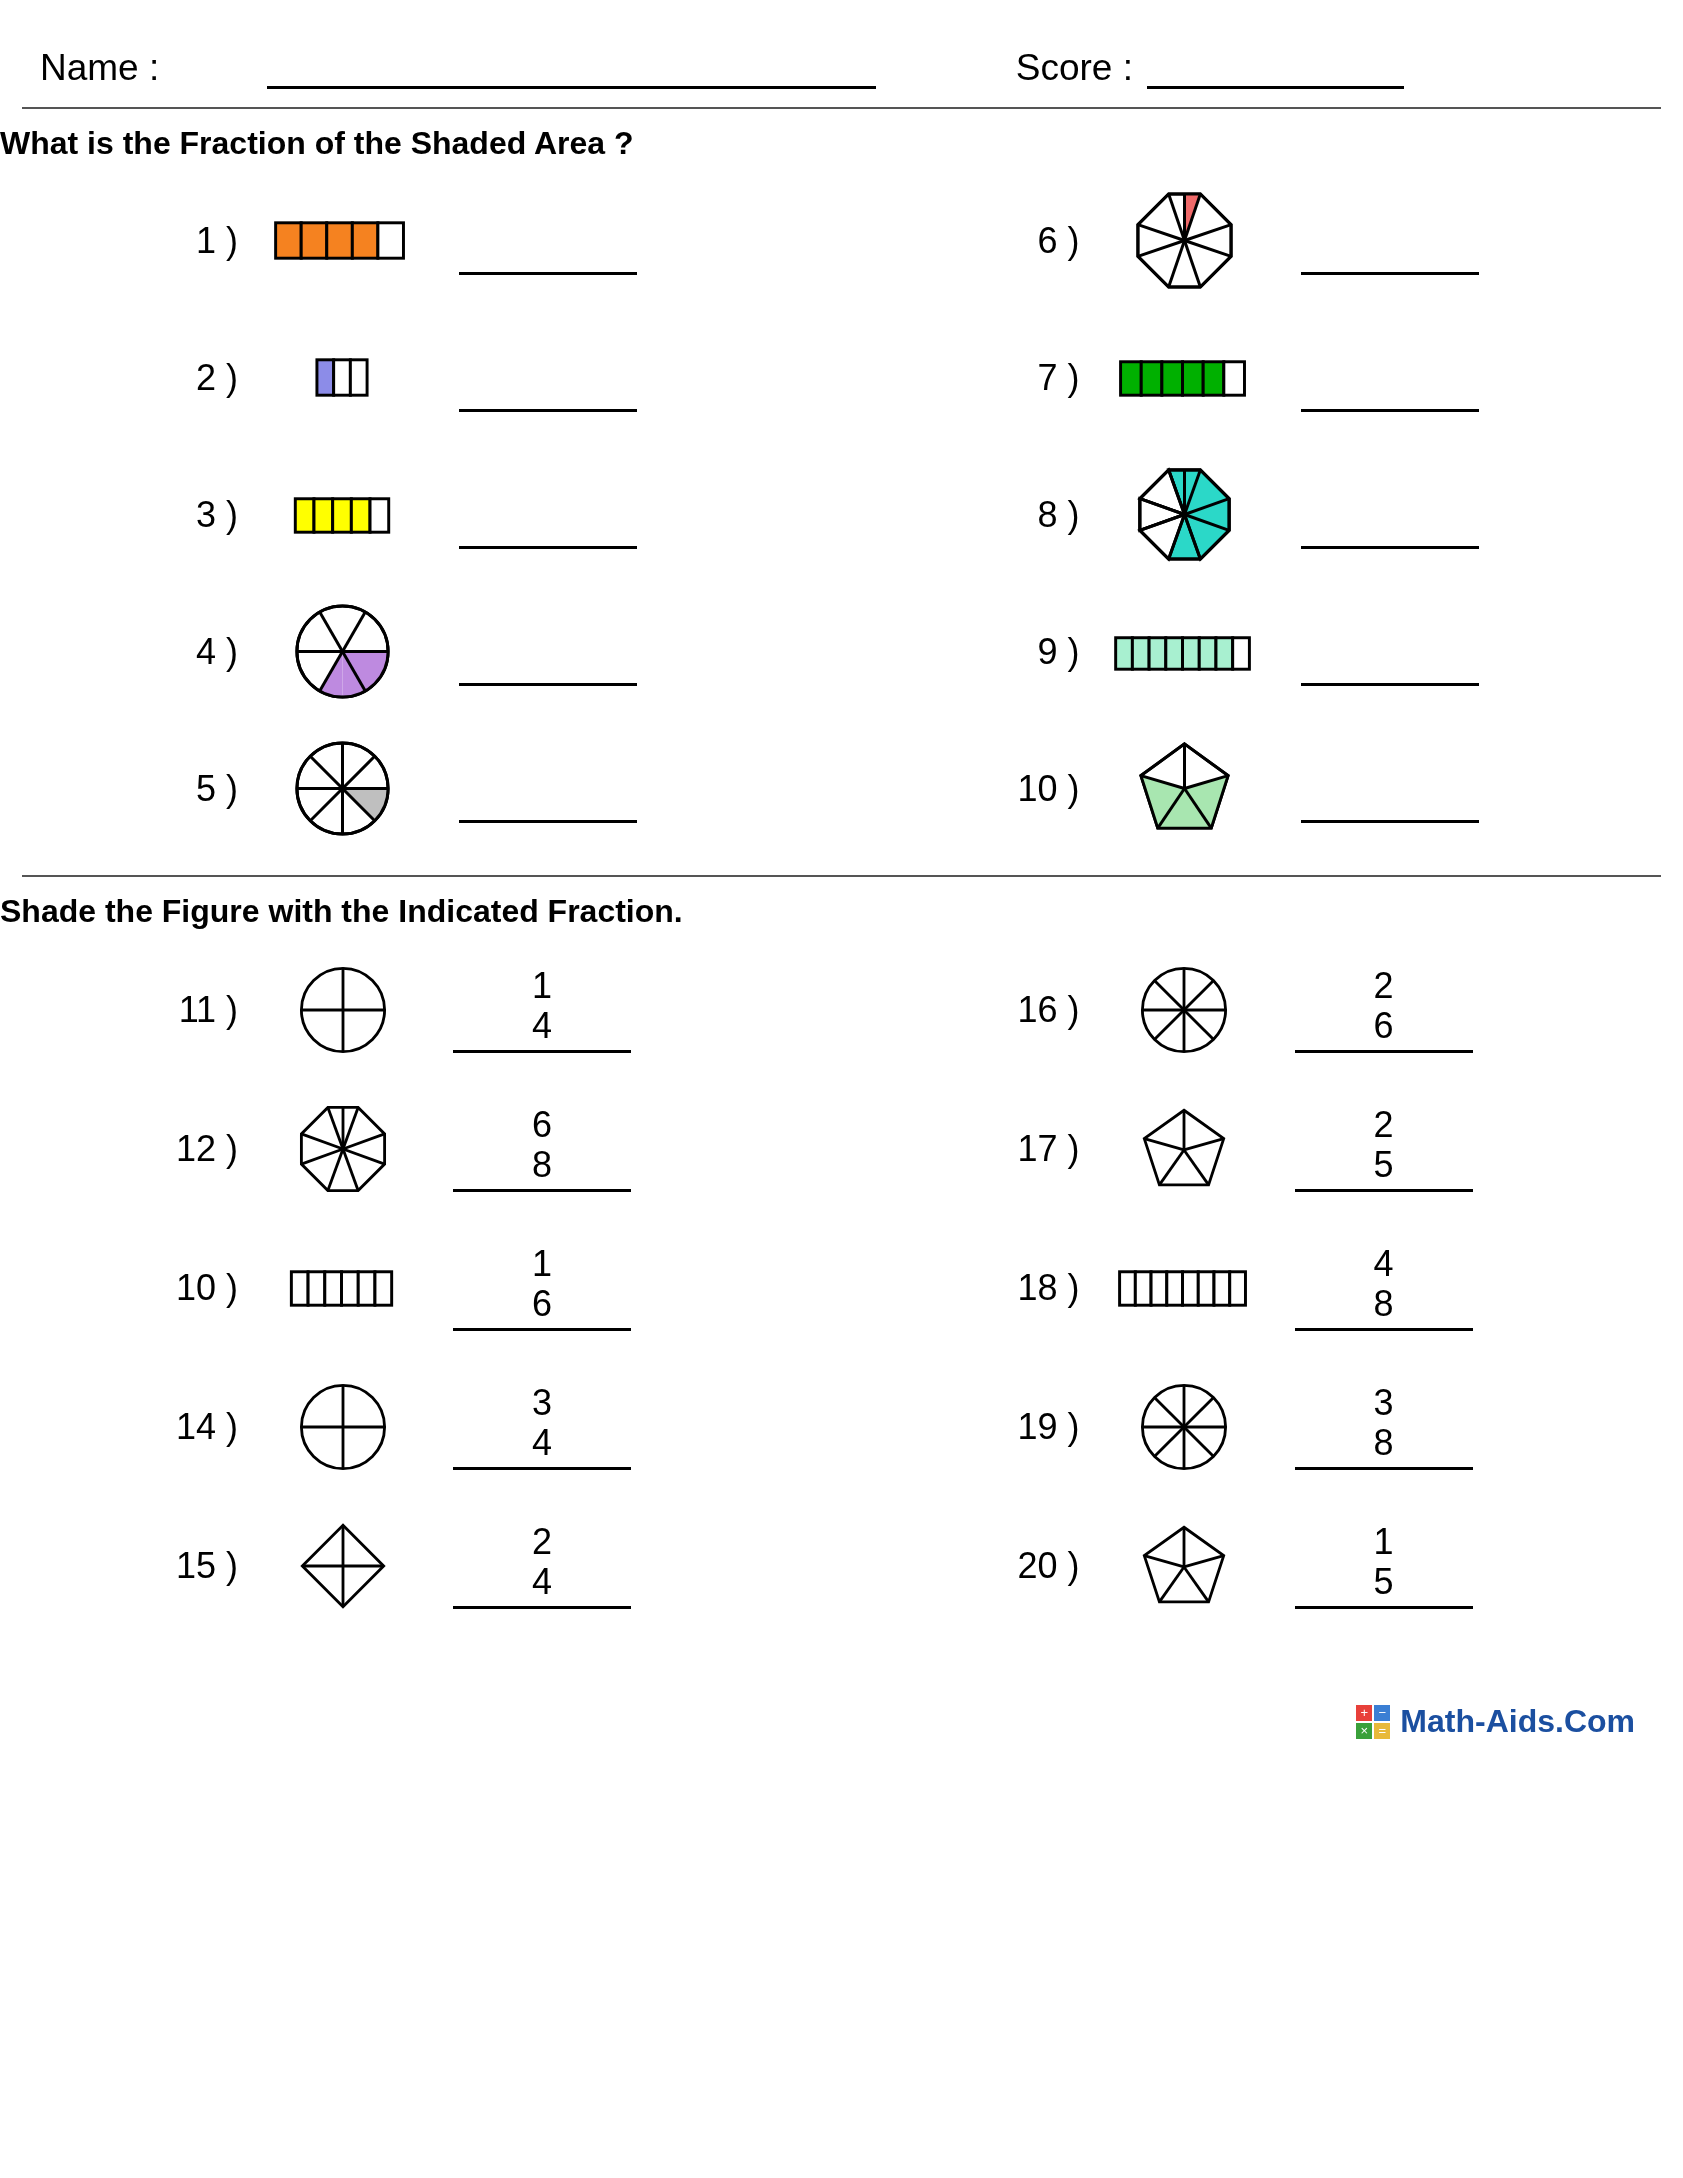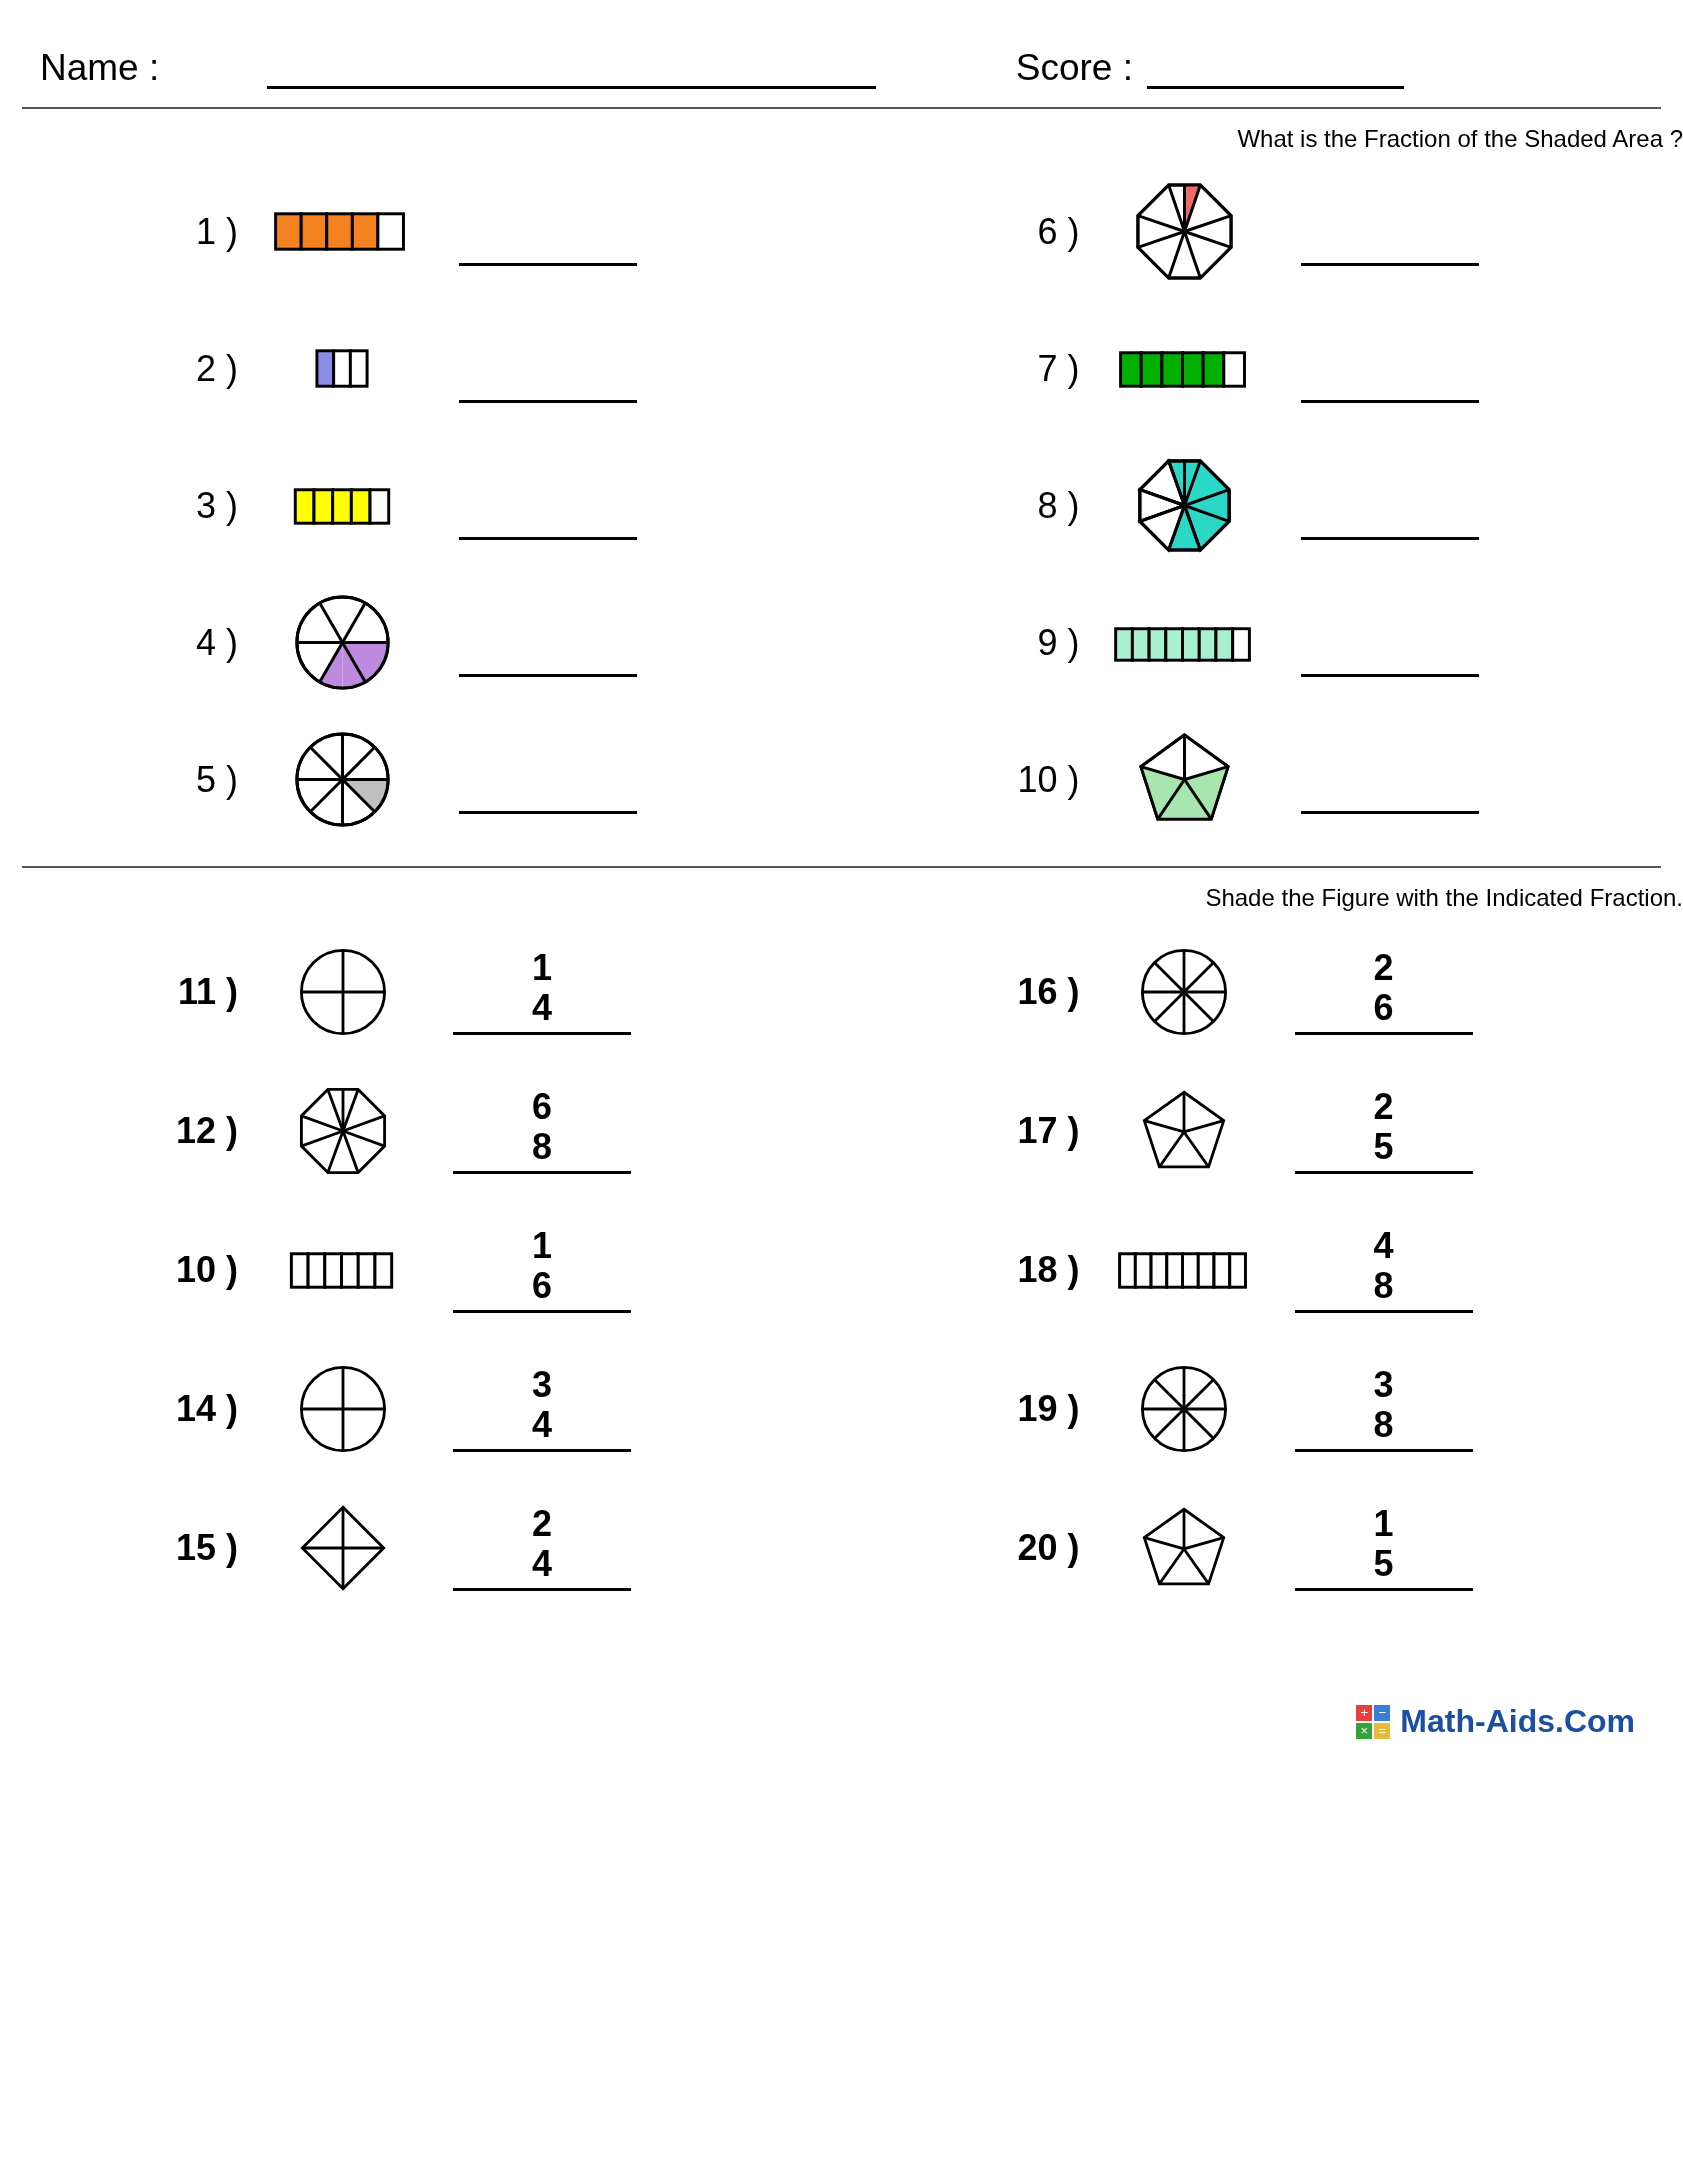--- a/index.html
+++ b/index.html
@@ -17,21 +17,21 @@
   .header { padding: 28px 40px 0 40px; }
   .hdr-row { display:flex; align-items:flex-end; height:61px; }
   .hdr-label { font-size:37px; width:213px; }
   .hdr-line { border-bottom:3px solid #000; height:44px; }
   .hdr-line.long { width:609px; margin-left:14px; }
   .hdr-line.short { width:257px; margin-left:14px; }
   .hdr-label2 { font-size:37px; width:188px; text-align:right; margin-left:69px; }
 
   .rule { border-top:2px solid #555; margin:18px 22px 0 22px; }
 
-  .section-title { text-align:right; font-size:24px; margin:16px 0 10px 0; }
+  .section-title { text-align:left; font-size:32px; margin:16px 0 10px 0;font-weight:bold; }
 
   
   .grid { display:grid; grid-template-columns: 1fr 1fr; }
   .prob {
     display:flex; align-items:center;
     height:137px;
     padding-left:129px;
     box-sizing:border-box;
   }
   .prob .num { font-size:36px; width:109px; text-align:right; padding-right:18px; }
@@ -40,21 +40,21 @@
     width:178px; margin-left:30px;
     border-bottom:3px solid #000; height:65px;
   }
 
   
   .fracbox { width:178px; margin-left:24px; text-align:center; border-bottom:3px solid #000; padding-bottom:4px;}
   .fracbox .n { font-size:36px; line-height:40px; display:block;}
   .fracbox .bar { width:51px; height:3px; background:#000; margin:4px auto 4px auto;}
   .fracbox .d { font-size:36px; line-height:40px; display:block;}
 
-  .prob2 { height:139px;font-weight:bold; }
+  .prob2 { height:139px; }
 
   .footer { position:absolute; right:48px; bottom:40px; display:flex; align-items:center; }
   .footer .logo-grid {
     width:34px; height:34px; display:grid;
     grid-template-columns:1fr 1fr; grid-template-rows:1fr 1fr;
     gap:2px; margin-right:10px;
   }
   .footer .logo-grid div { font-size:13px; text-align:center; color:#fff; line-height:15px;}
   .footer .c1{background:#e8403a;} .footer .c2{background:#3b7fd4;}
   .footer .c3{background:#3aa03a;} .footer .c4{background:#e8b93a;}

